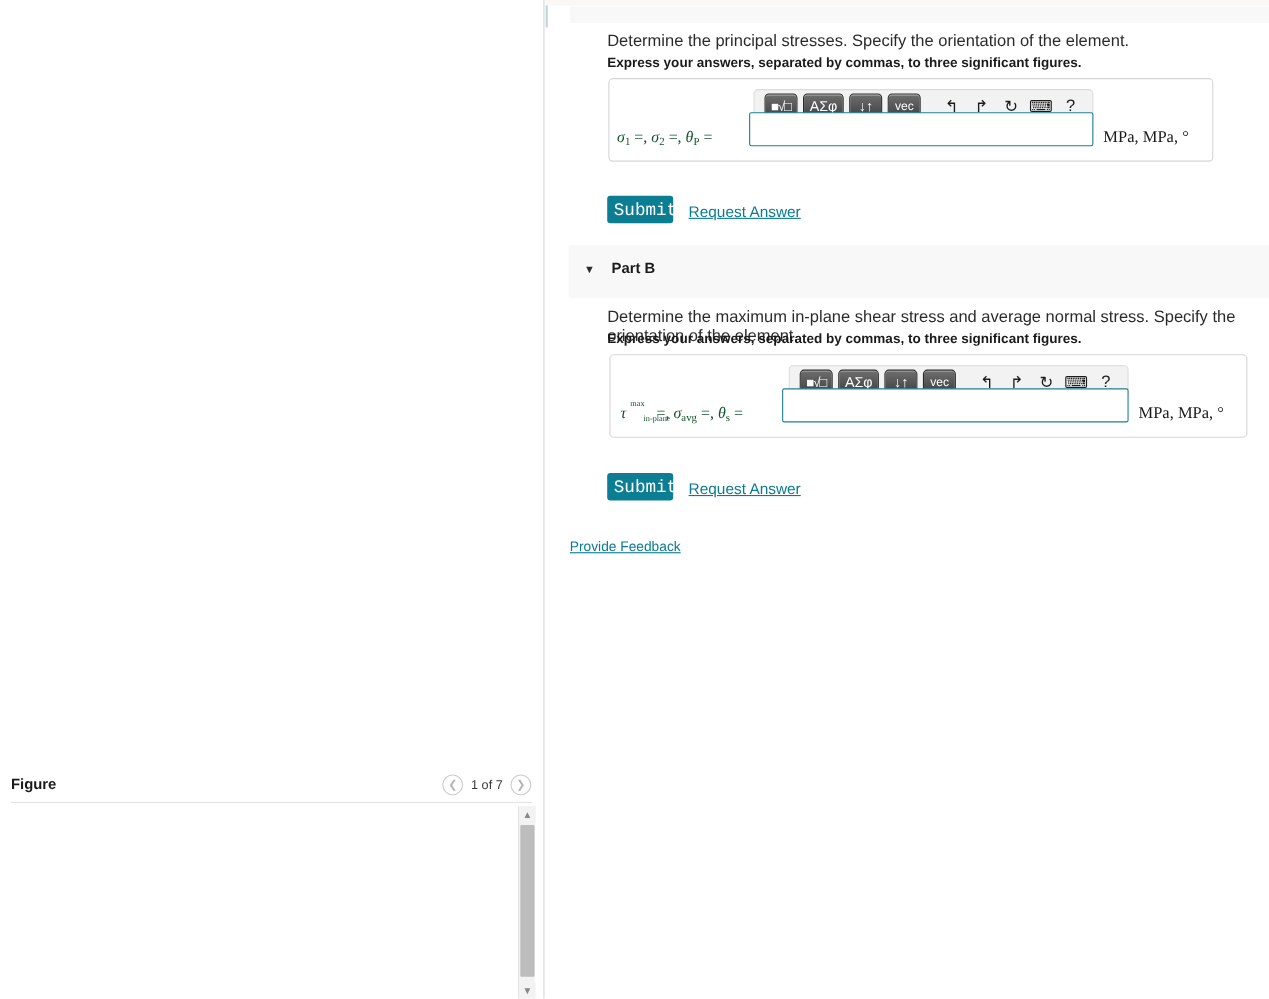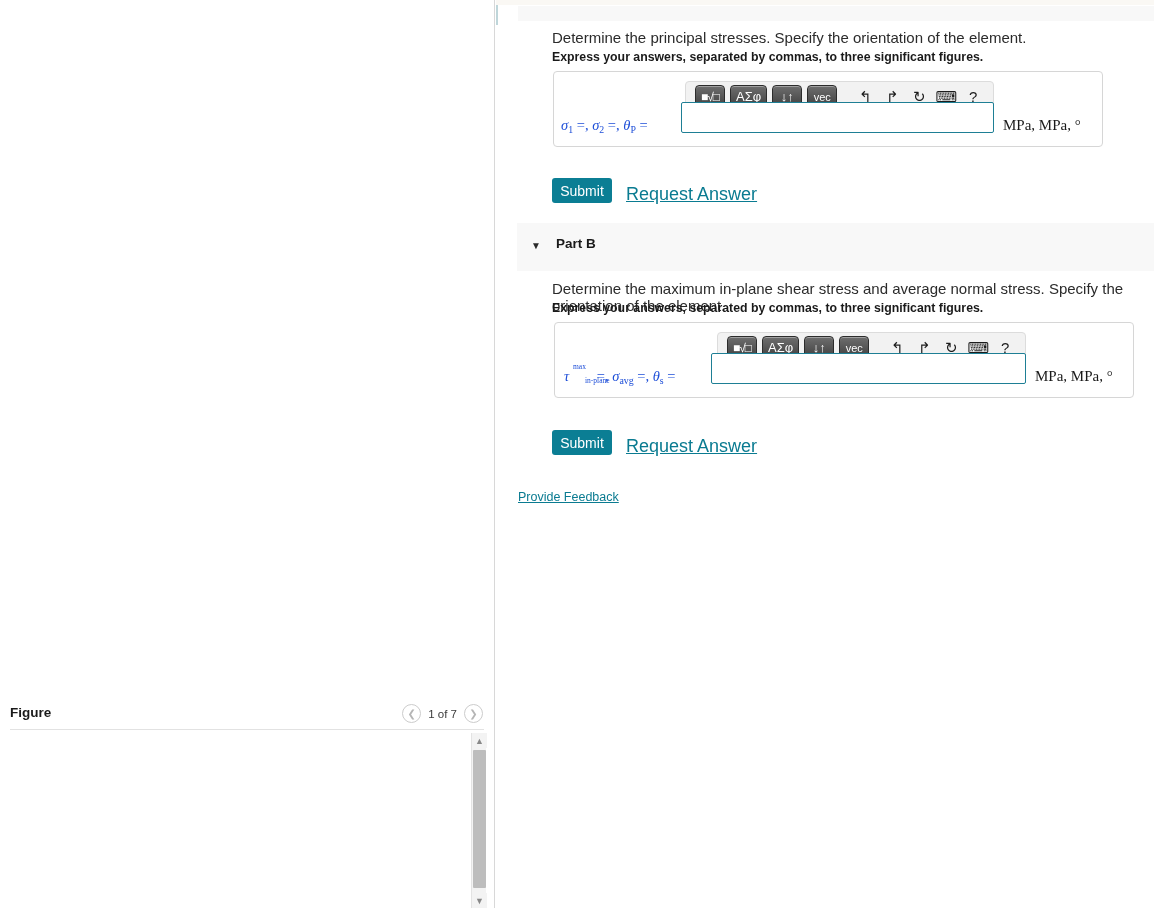--- a/index.html
+++ b/index.html
@@ -147,46 +147,46 @@
   .tb-ic {
     color: #1c1c1c; font-size: 15px; cursor: pointer;
     display: flex; align-items: center; justify-content: center;
     width: 22px; height: 24px;
   }
   .tb-gap { width: 7px; }
 
   .ans-label {
     position: absolute;
     font-family: "Liberation Serif", serif;
-    font-size: 14.5px; color: #1d4ed8; white-space: nowrap;
+    font-size: 14.5px; color: #14532d; white-space: nowrap;
   }
   .ans-input {
     position: absolute;
     border: 1px solid #1e7f95;
     background: #fff;
     border-radius: 2px;
   }
   .ans-units {
     position: absolute;
     font-family: "Liberation Serif", serif;
     font-size: 15px; color: #1a1a1a; white-space: nowrap;
   }
 
   .btn-submit {
     position: absolute;
     background: #0b7e94; color: #fff;
     border: none; border-radius: 3px;
     width: 60px; height: 25px;
+    font-size: 16px; cursor: pointer;
+    font-family: Liberation Mono, monospace;
+  }
+  .link-teal {
+    position: absolute;
+    color: #0a7b91; text-decoration: underline;
     font-size: 14px; cursor: pointer;
-    font-family: Liberation Sans, sans-serif;
-  }
-  .link-teal {
-    position: absolute;
-    color: #0a7b91; text-decoration: underline;
-    font-size: 18px; cursor: pointer;
   }
 
   
   #partB-header {
     position: absolute; left: 517px; top: 223px;
     width: 637px; height: 48px;
     background: #f8f8f8;
     display: flex; align-items: center;
   }
   #partB-caret {

